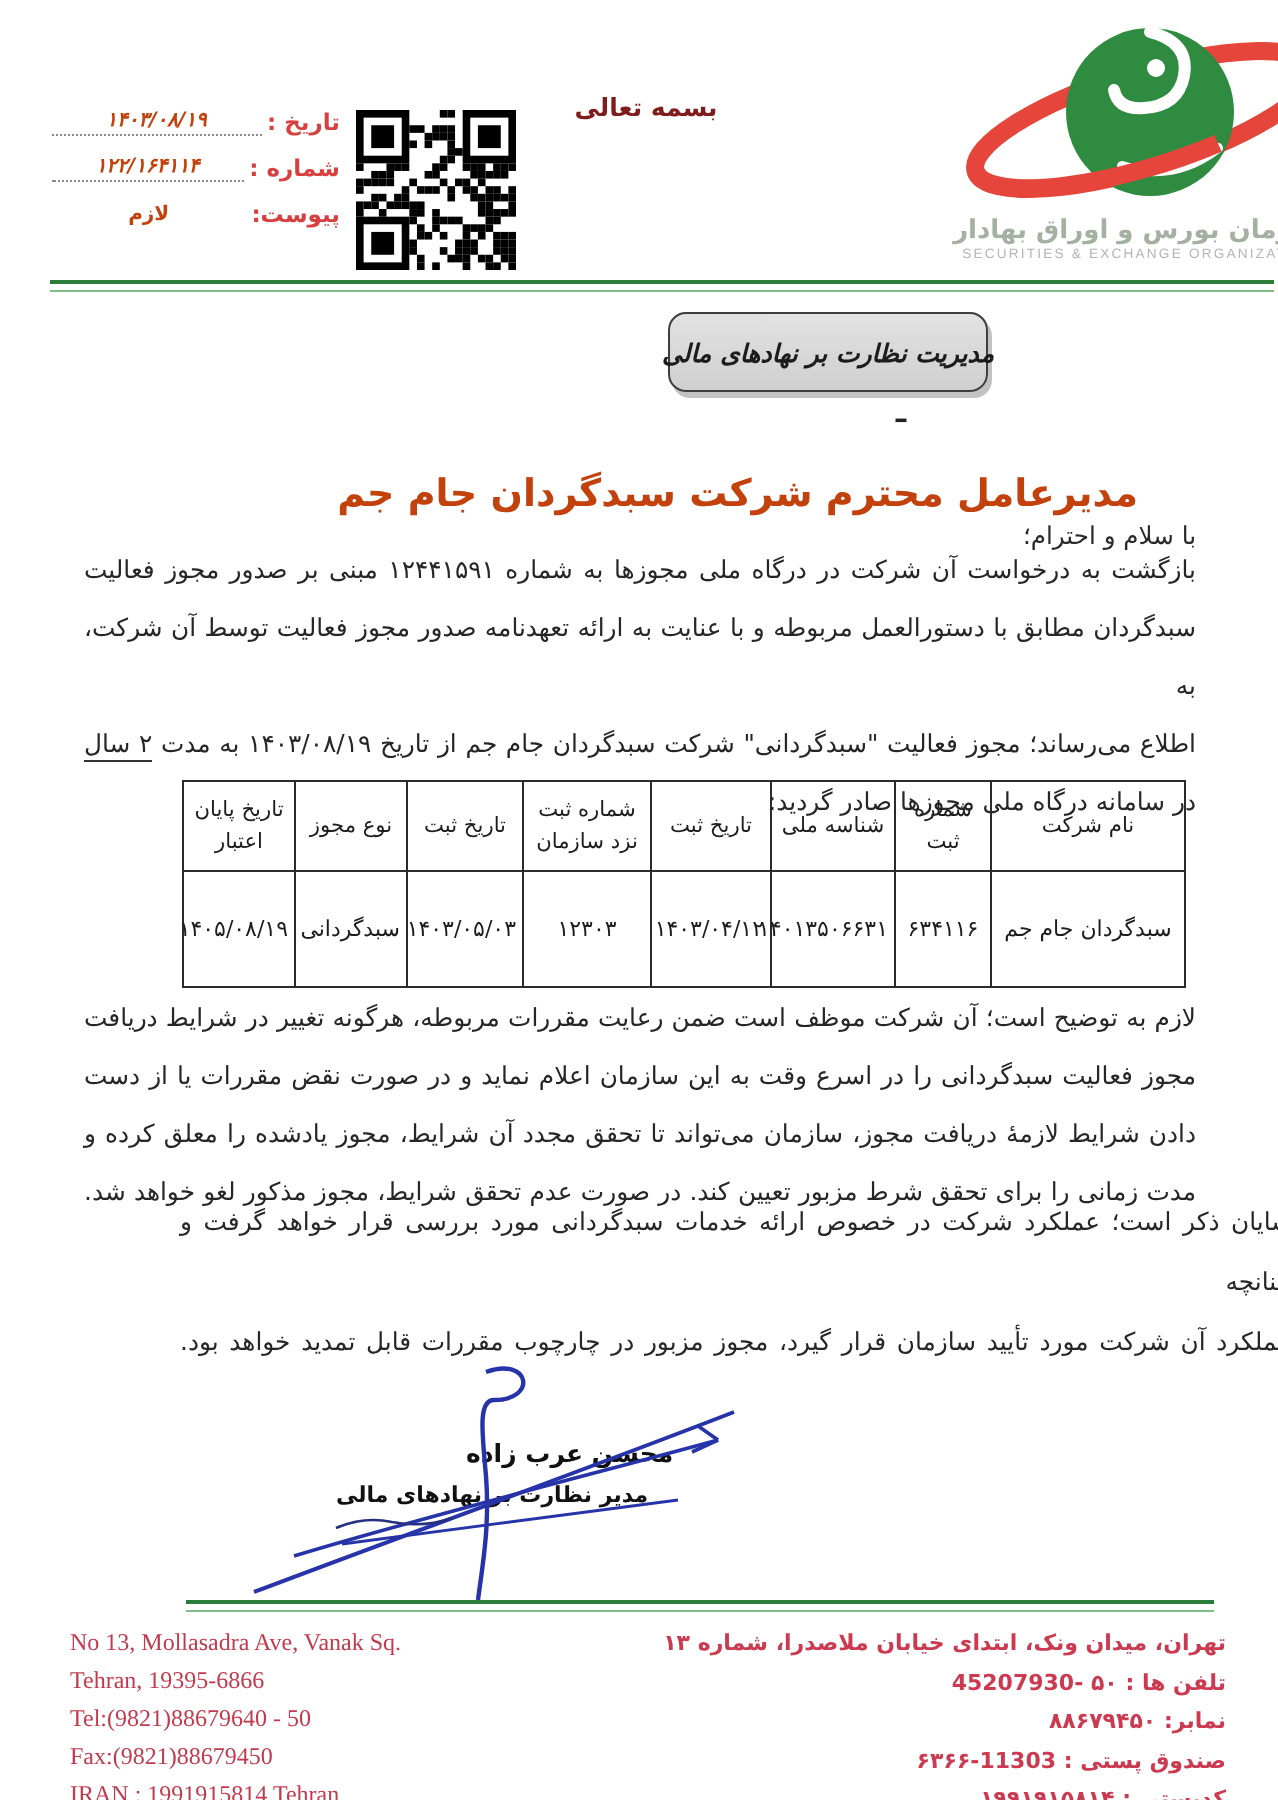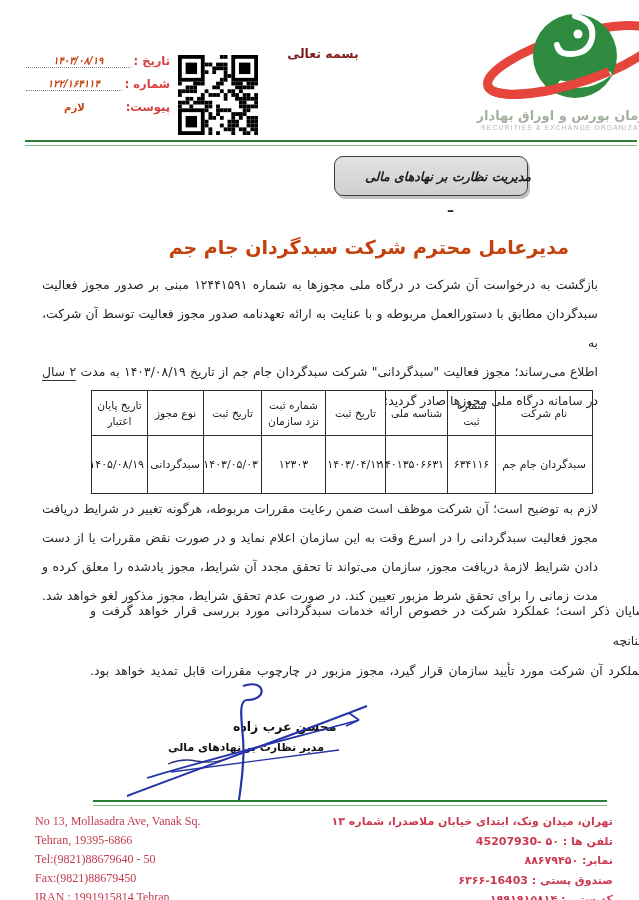--- a/index.html
+++ b/index.html
@@ -27,21 +27,21 @@
   .logo-en{font-size:6.8px;color:#b5b5b5;letter-spacing:1.1px;font-family:"Liberation Sans",sans-serif;margin-top:1px;}
 
   
   .rule-green{position:absolute;height:3px;border-top:2px solid #2a7d3a;border-bottom:1px solid #7fbd86;}
   .rule-top{left:25px;top:140px;width:612px;}
   .rule-bottom{left:93px;top:800px;width:514px;}
 
   
   .stamp{position:absolute;left:334px;top:156px;width:158px;height:38px;
          background:linear-gradient(#e2e2e2,#cfcfcf);border:1.6px solid #3e3e3e;border-radius:9px;
-         box-shadow:2px 3px 0 rgba(120,120,120,.45);display:flex;align-items:center;justify-content:center;padding-left:34px;}
+         box-shadow:2px 3px 0 rgba(120,120,120,.45);display:flex;align-items:center;justify-content:center;}
   .stamp-text{font-size:12.5px;font-weight:bold;font-style:italic;color:#1c1c1c;direction:rtl;white-space:nowrap;}
 
   .dash-mark{position:absolute;left:447px;top:202px;font-weight:bold;font-size:14px;color:#222;}
 
   
   .addressee{position:absolute;right:70px;top:236px;direction:rtl;font-weight:bold;font-size:19px;color:#c2410c;}
   .salutation{position:absolute;left:42px;top:261px;width:556px;direction:rtl;font-size:12.3px;}
   .para{position:absolute;left:42px;width:556px;direction:rtl;font-size:12.4px;color:#262626;}
   .para .ln{line-height:29px;text-align:justify;text-align-last:justify;white-space:normal;}
   .para .ln.right{text-align:right;text-align-last:right;}
@@ -270,20 +270,21 @@
   </div>
 
   <div class="rule-green rule-top"></div>
 
   <div class="stamp">
     <span class="stamp-text">مدیریت نظارت بر نهادهای مالی</span>
   </div>
   <div class="dash-mark">–</div>
 
   <div class="addressee">مدیرعامل محترم شرکت سبدگردان جام جم</div>
+  <div class="salutation">با سلام و احترام؛</div>
 
   <div class="para p1">
     <div class="ln">بازگشت به درخواست آن شرکت در درگاه ملی مجوزها به شماره ۱۲۴۴۱۵۹۱ مبنی بر صدور مجوز فعالیت</div>
     <div class="ln">سبدگردان مطابق با دستورالعمل مربوطه و با عنایت به ارائه تعهدنامه صدور مجوز فعالیت توسط آن شرکت، به</div>
     <div class="ln"><span>اطلاع می‌رساند؛ مجوز فعالیت "سبدگردانی" شرکت سبدگردان جام جم از تاریخ ۱۴۰۳/۰۸/۱۹ به مدت </span><span class="u-span">۲ سال</span></div>
     <div class="ln right">در سامانه درگاه ملی مجوزها صادر گردید:</div>
   </div>
 
   <table class="lic-table">
     <colgroup>
@@ -352,17 +353,17 @@
     <div>Tehran, 19395-6866</div>
     <div>Tel:(9821)88679640 - 50</div>
     <div>Fax:(9821)88679450</div>
     <div>IRAN : 1991915814 Tehran</div>
   </div>
 
   <div class="footer-fa">
     <div>تهران، میدان ونک، ابتدای خیابان ملاصدرا، شماره ۱۳</div>
     <div>تلفن ها : ۵۰ -45207930</div>
     <div>نمابر: ۸۸۶۷۹۴۵۰</div>
-    <div>صندوق پستی : 16403-۶۳۶۶</div>
+    <div>صندوق پستی : 11303-۶۳۶۶</div>
     <div>کدپستی : ۱۹۹۱۹۱۵۸۱۴</div>
   </div>
 
 </div>
 
 </body></html>

